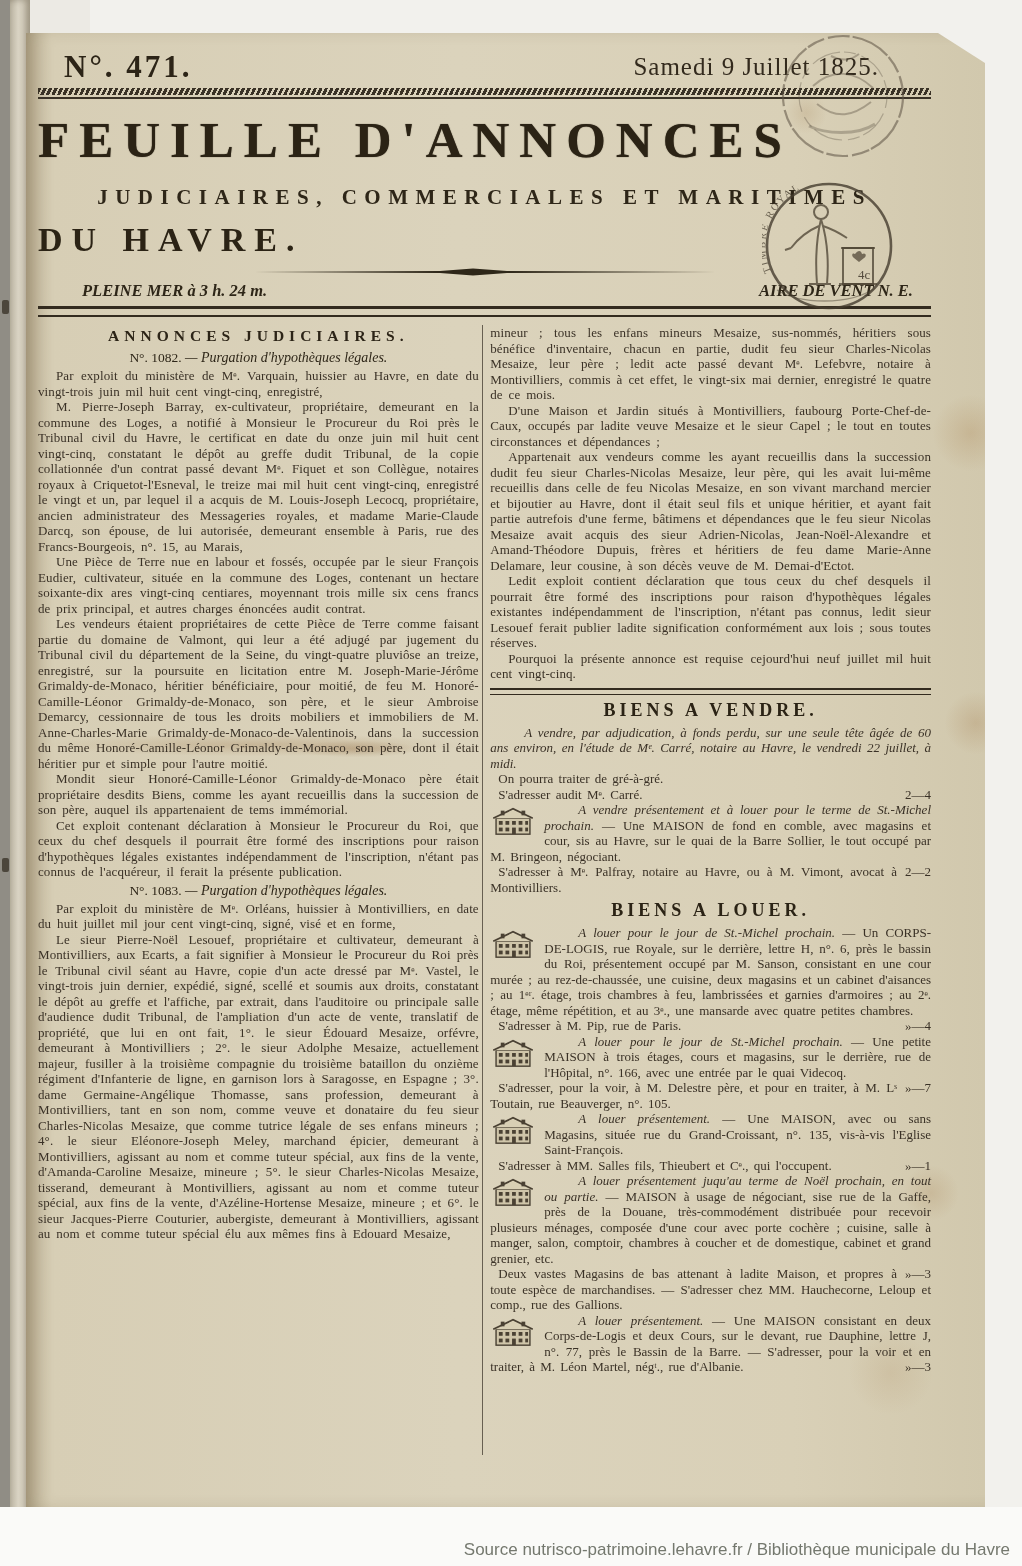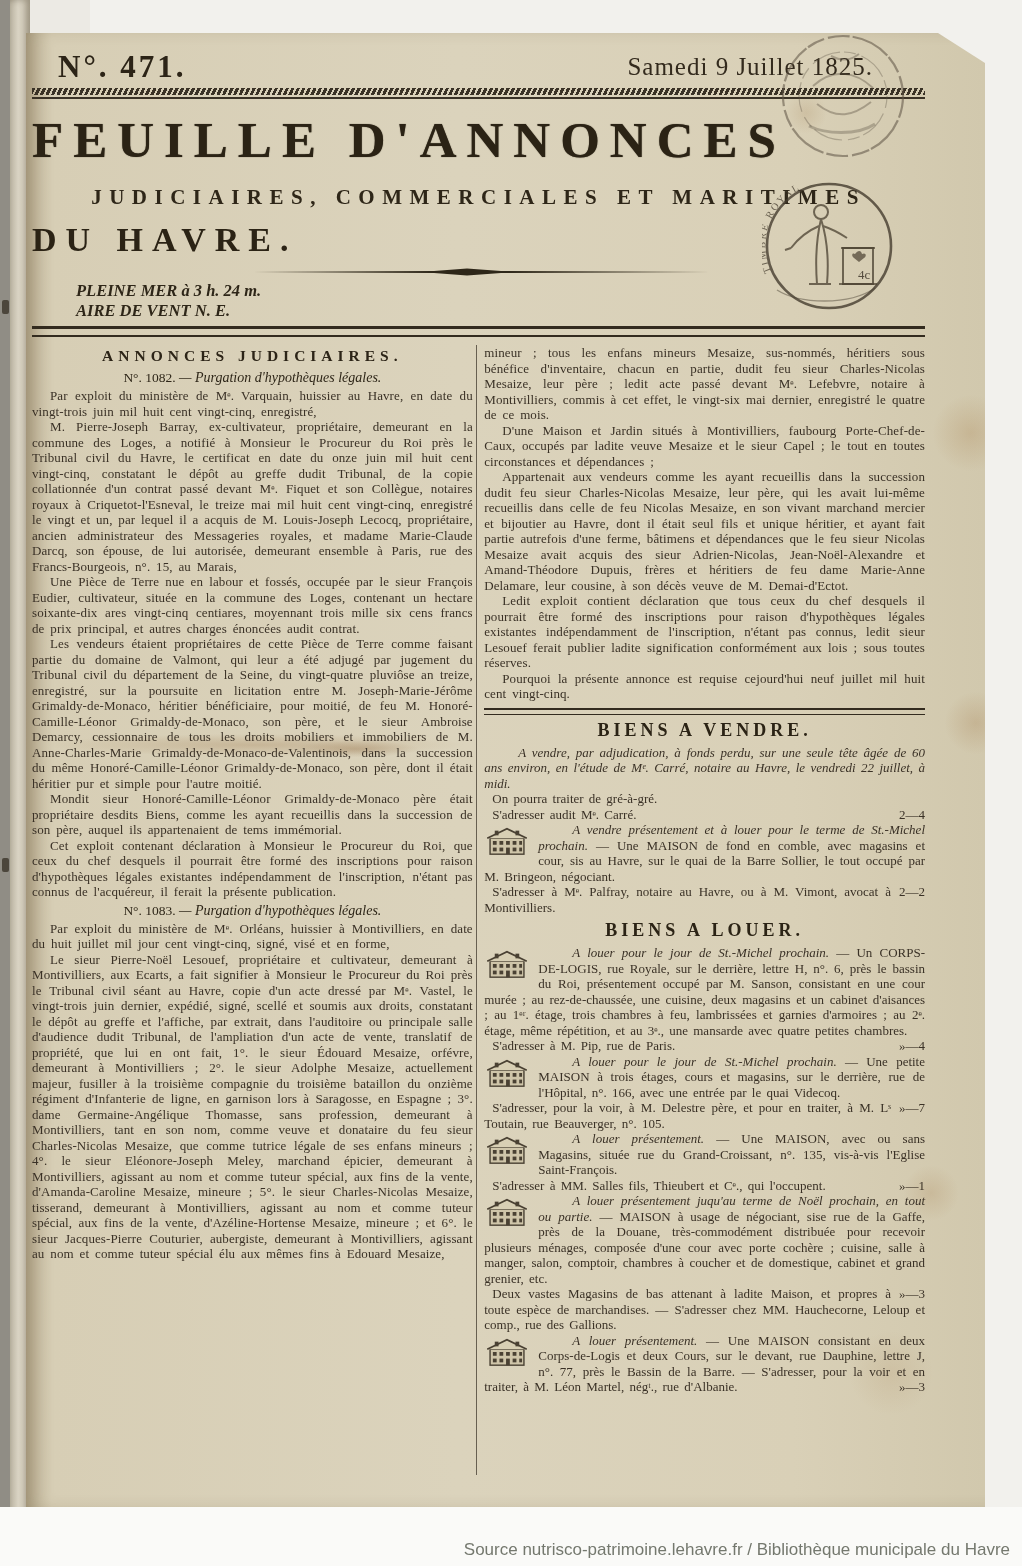--- a/index.html
+++ b/index.html
@@ -26,36 +26,36 @@
       radial-gradient(ellipse 90px 12px at 330px 716px, rgba(120,75,28,.25), transparent 70%),
       radial-gradient(circle 55px at 945px 400px, rgba(155,105,45,.20), transparent 70%),
       radial-gradient(circle 45px at 950px 690px, rgba(150,100,45,.20), transparent 70%),
       radial-gradient(circle 40px at 905px 1160px, rgba(150,100,45,.16), transparent 70%),
       radial-gradient(circle 60px at 865px 1340px, rgba(150,100,45,.11), transparent 70%),
       radial-gradient(circle 30px at 780px 80px, rgba(140,95,40,.14), transparent 70%),
       linear-gradient(90deg,#c8bea3 0,#d7ceb5 26px,#dbd3bc 45%,#d9d0b7 80%,#d1c8ad 100%);
     box-shadow:inset 16px 0 20px -10px rgba(90,70,40,.45), 2px 3px 8px rgba(60,55,45,.35);
     color:#3a3126;
   }
-  .printed{position:absolute;left:6px;top:14px;width:893px;}
+  .printed{position:absolute;left:12px;top:14px;width:893px;}
 
   
   .issue-row{display:flex;justify-content:space-between;align-items:flex-end;padding:2px 52px 0 26px;}
   .issue-no{font-size:31px;font-weight:bold;letter-spacing:3px;color:#2c2417;}
   .issue-date{font-size:25px;letter-spacing:1px;padding-bottom:4px;color:#332a1d;}
   .rule-hatched{margin-top:3px;height:7px;
     background:repeating-linear-gradient(115deg,#3a3226 0 3px,rgba(216,207,182,.2) 3px 5px);}
   .rule-thin{margin-top:2px;height:2px;background:#3a3226;}
   .title{margin-top:12px;text-align:left;font-size:51px;font-weight:bold;letter-spacing:10px;
     color:#2b2315;text-shadow:0 0 1px rgba(43,35,21,.8);white-space:nowrap;}
   .subtitle{margin-top:16px;text-align:center;font-size:21px;font-weight:bold;letter-spacing:7.5px;color:#2e2618;}
   .havre{margin-top:11px;text-align:left;font-size:34px;font-weight:bold;letter-spacing:9px;color:#2b2315;}
   .ornament{margin-top:9px;text-align:center;height:8px;line-height:0;}
   .tide-row{display:flex;justify-content:space-between;margin-top:5px;padding:0 18px 0 44px;
-    font-size:16.5px;font-style:italic;font-weight:bold;color:#2e2618;flex-direction:column;}
+    font-size:16.5px;font-style:italic;font-weight:bold;color:#2e2618;}
   .rule-double{margin-top:5px;height:6px;border-top:3px solid #332b1f;border-bottom:2px solid #332b1f;}
 
   
   .cols{display:flex;margin-top:8px;min-height:1130px;align-items:stretch;}
   .col{width:442px;}
   .col-divider{width:1.5px;background:#4a4236;margin:0 3px;opacity:.8;}
   .col-right{padding-left:4px;}
   .sec-title{text-align:center;font-size:15.5px;letter-spacing:5px;margin:2px 0 5px;color:#2c2417;font-weight:bold;}
   .art-head{text-align:center;font-size:13.5px;margin:3px 0 2px;color:#2e2618;}
   .art-head .it{font-style:italic;font-size:14px;}

